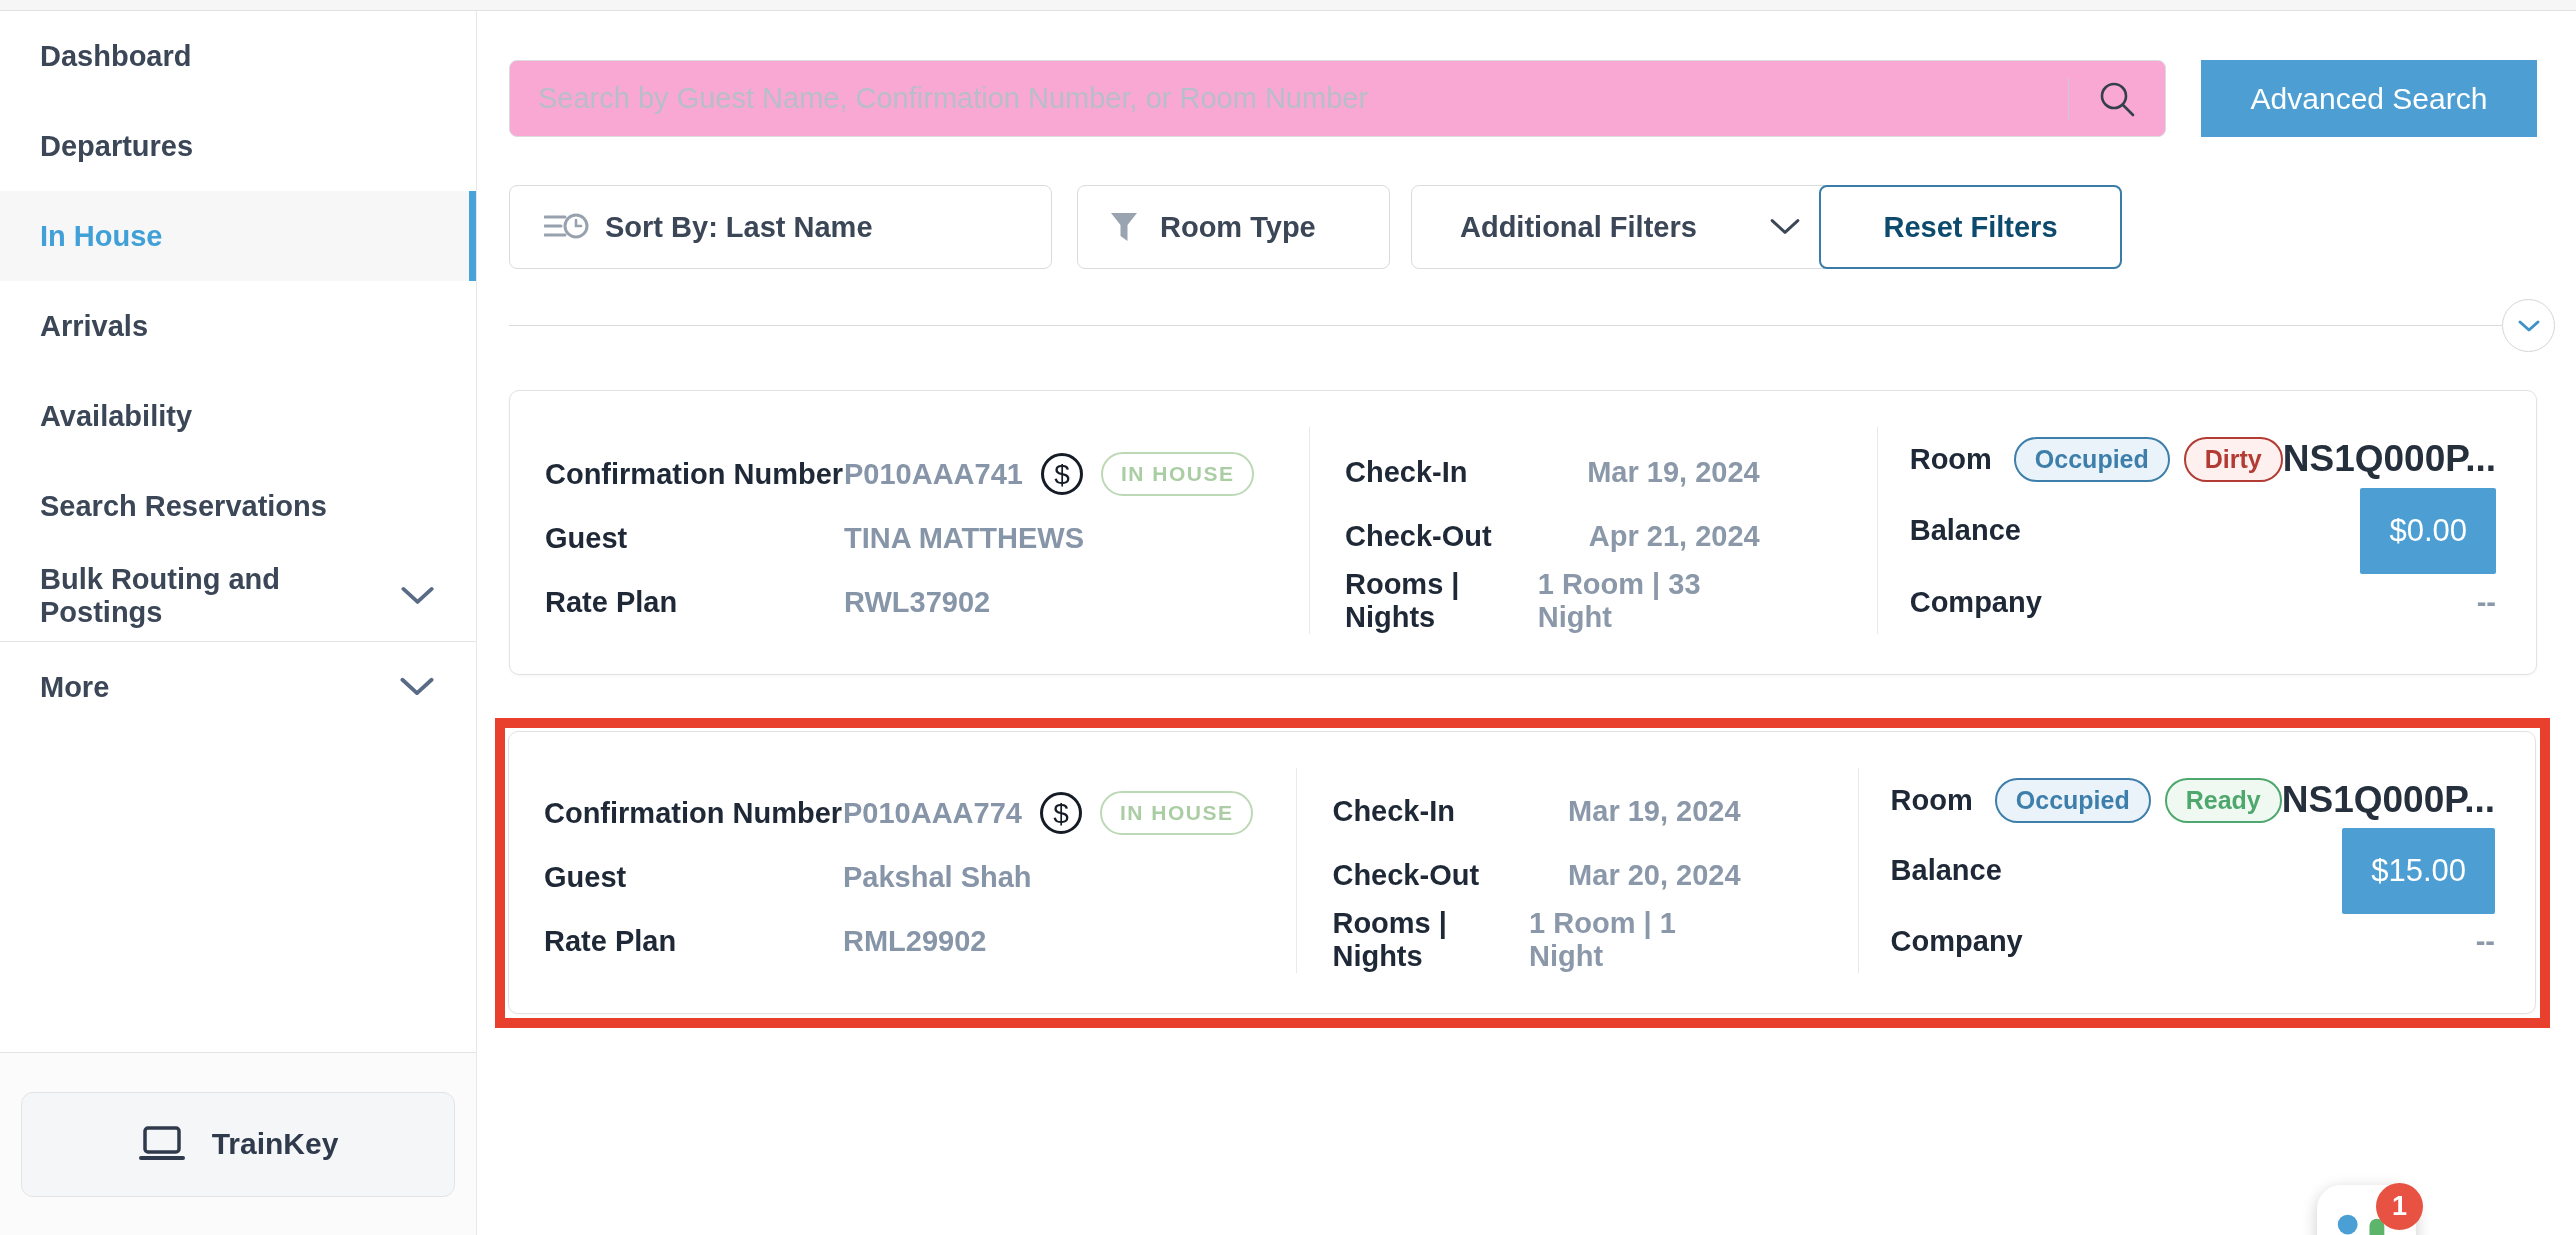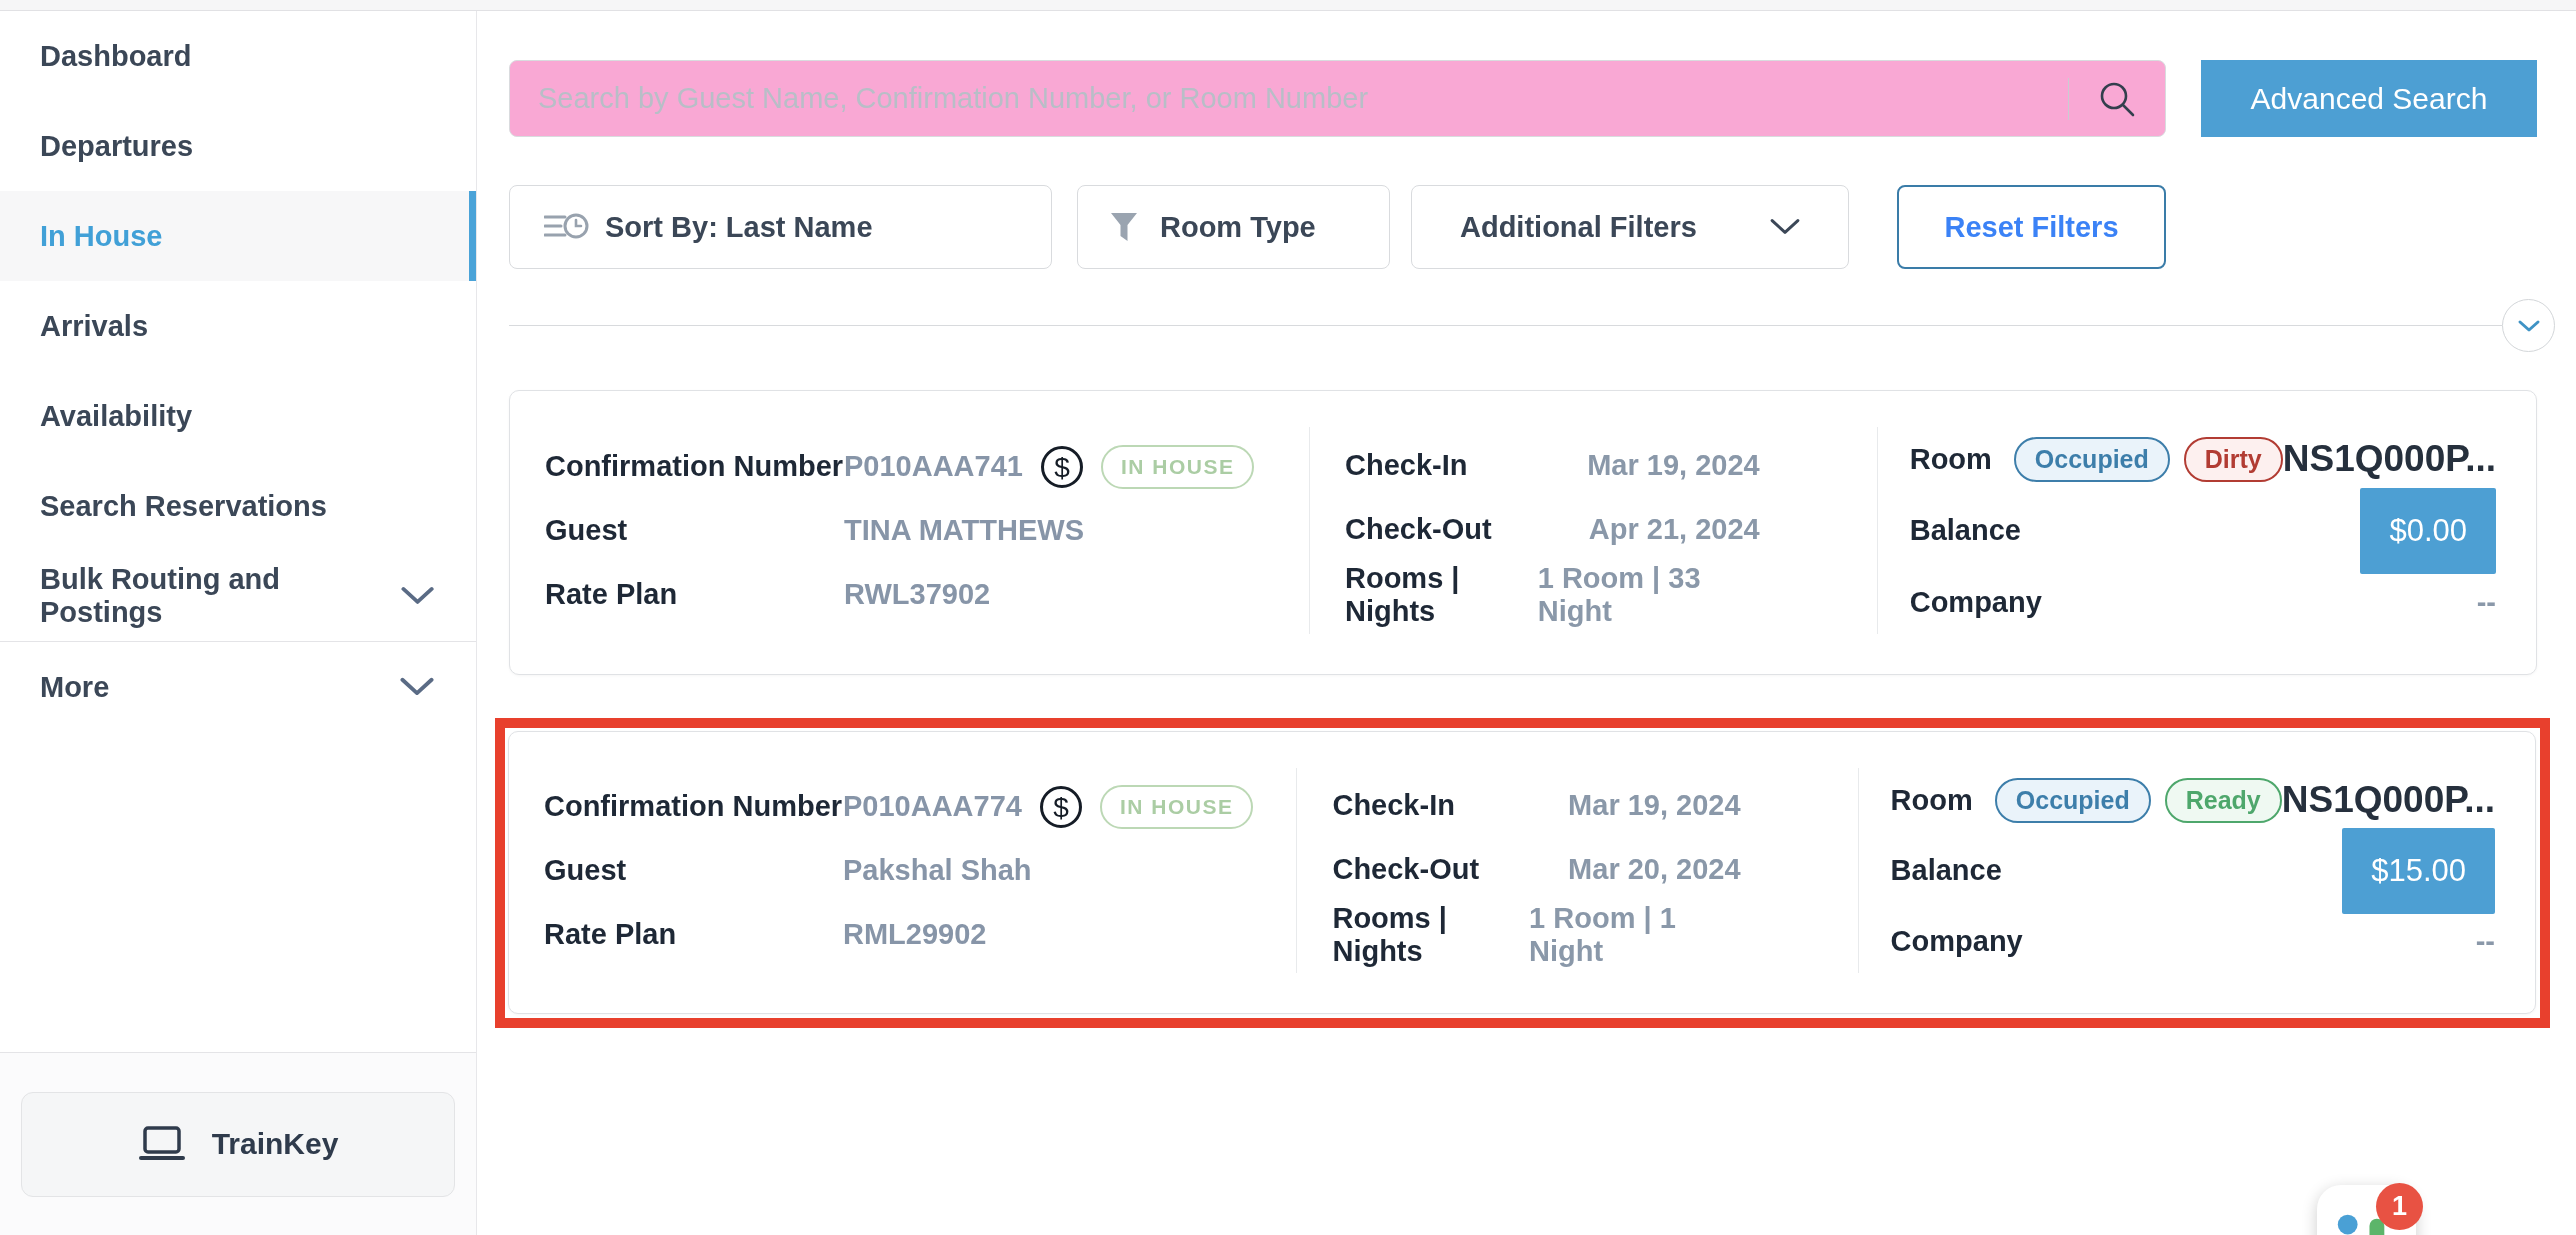--- a/index.html
+++ b/index.html
@@ -47,36 +47,36 @@
 
   .adv-btn { position:absolute; left:1723px; top:49px; width:336px; height:77px;
     background:#4d9fd3; border:none; border-radius:0; color:#fff; font-size:30px;
     font-family:"Liberation Sans",sans-serif; cursor:pointer; display:flex; align-items:center; justify-content:center; }
 
   .filter-btn { position:absolute; top:174px; height:84px; border:1px solid #d9dbde; border-radius:8px;
     background:#fff; display:flex; align-items:center; font-size:29px; font-weight:bold; color:#3b4757; cursor:pointer; }
   .f-sort { left:31px; width:543px; padding-left:34px; gap:15px; }
   .f-room { left:599px; width:313px; padding-left:32px; gap:22px; }
   .f-add  { left:933px; width:438px; padding:0 48px; justify-content:space-between; font-weight:bold; }
-  .f-reset{ left:1419px; width:269px; justify-content:center; border:2px solid #3a7ca8; color:#3b82f6; }
+  .f-reset{ left:1341px; width:303px; justify-content:center; border:2px solid #3a7ca8; color:#0c4a6e; }
 
   .list-divider { position:absolute; left:31px; top:314px; width:1993px; height:1px; background:#d8dadd; }
   .divider-circle { position:absolute; left:2024px; top:288px; width:53px; height:53px;
     border:1px solid #d3d6d9; border-radius:50%; background:#fff; display:flex; align-items:center; justify-content:center; cursor:pointer; }
   .divider-circle polyline { fill:none; stroke:#3f93c5; stroke-width:3; stroke-linecap:round; stroke-linejoin:round; }
 
   
   .card { background:#fff; border:1px solid #e0e2e5; border-radius:10px;
     box-shadow:0 1px 3px rgba(0,0,0,0.04); display:flex; padding:36px 0 40px; cursor:pointer; }
   .card-1 { position:absolute; left:31px; top:379px; width:2028px; height:285px; }
   .highlight-wrap { position:absolute; left:17px; top:707px; width:2055px; height:310px;
     border:10px solid #e8402d; background:#fff; }
   .card-2 { position:absolute; left:3px; top:3px; width:2028px; height:283px; }
 
-  .col { display:flex; flex-direction:column; justify-content:center; }
+  .col { display:flex; flex-direction:column; justify-content:flex-end; }
   .col-a { width:819px; padding-left:35px; padding-right:30px; }
   .col-b { width:535px; border-left:1px solid #e8eaec; padding-left:35px; padding-right:73px; }
   .col-c { flex:1; border-left:1px solid #e8eaec; padding-left:32px; padding-right:40px;margin-left:44px; }
 
   .row { display:flex; align-items:center; min-height:64px; }
   .lbl { font-size:29px; font-weight:bold; color:#1e2836; }
   .val { font-size:29px; font-weight:bold; color:#8a98a9; }
   .col-a .lbl { width:299px; flex-shrink:0; }
   .col-a .val { color:#8795a8; }
   .col-b .row { justify-content:space-between; }

